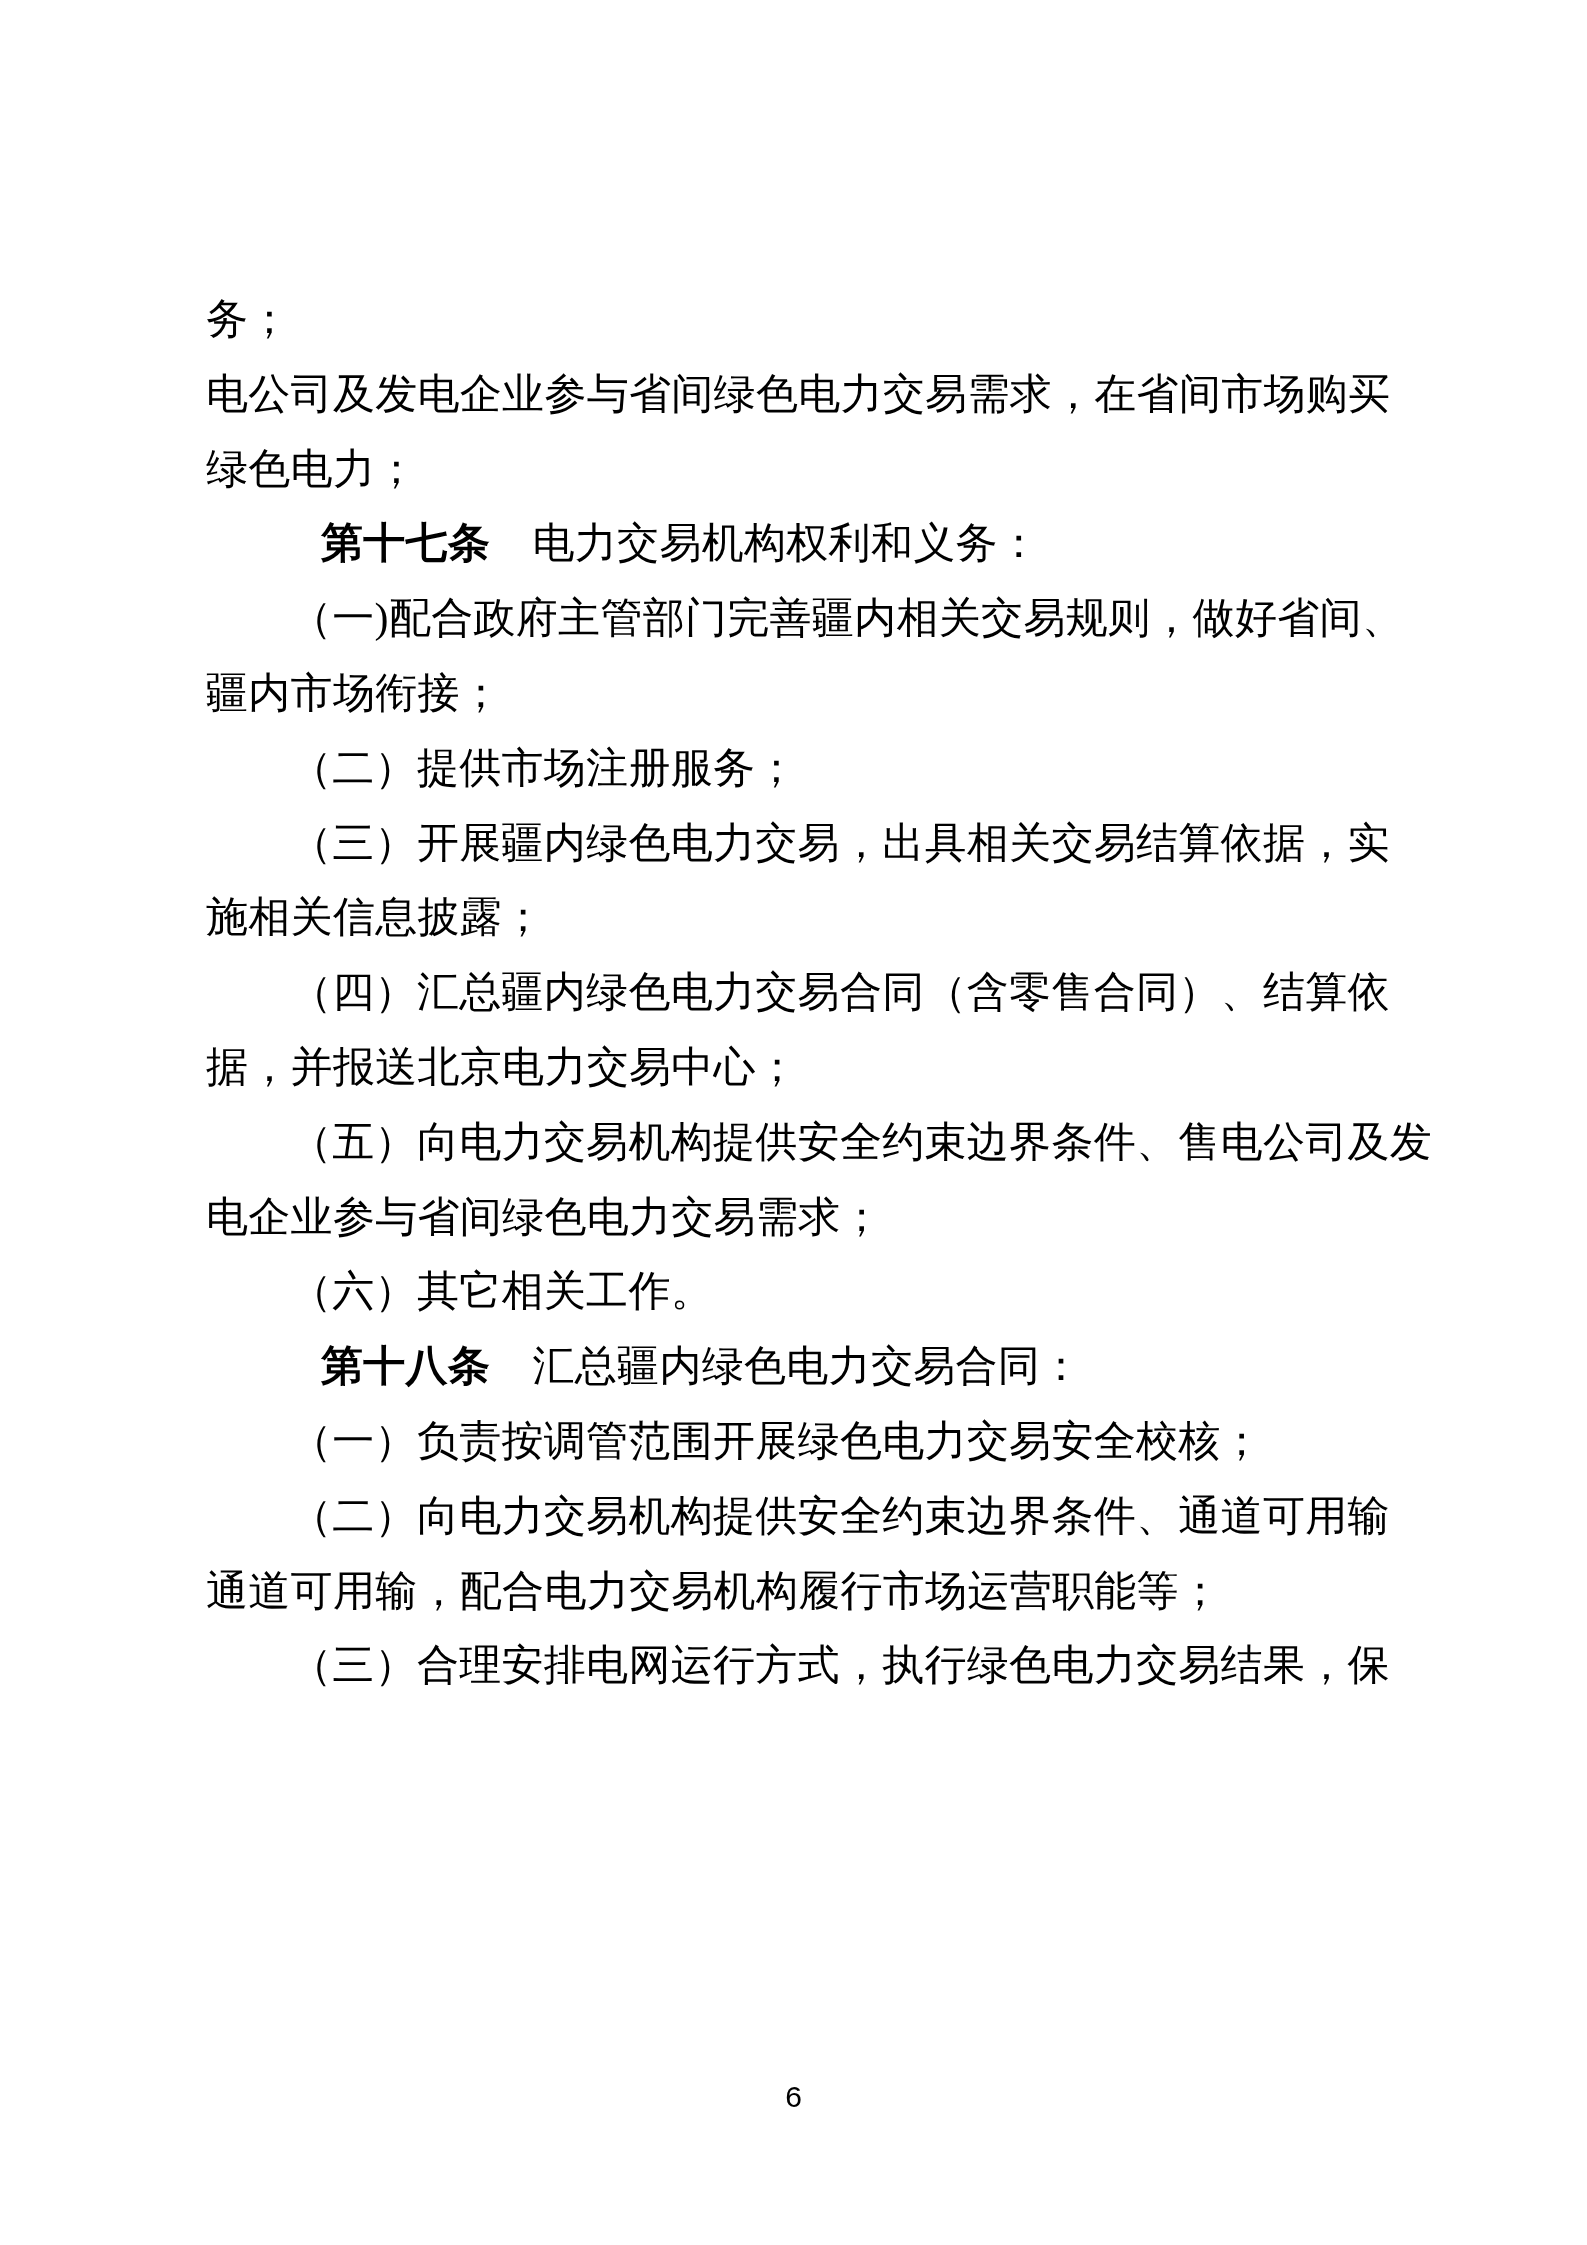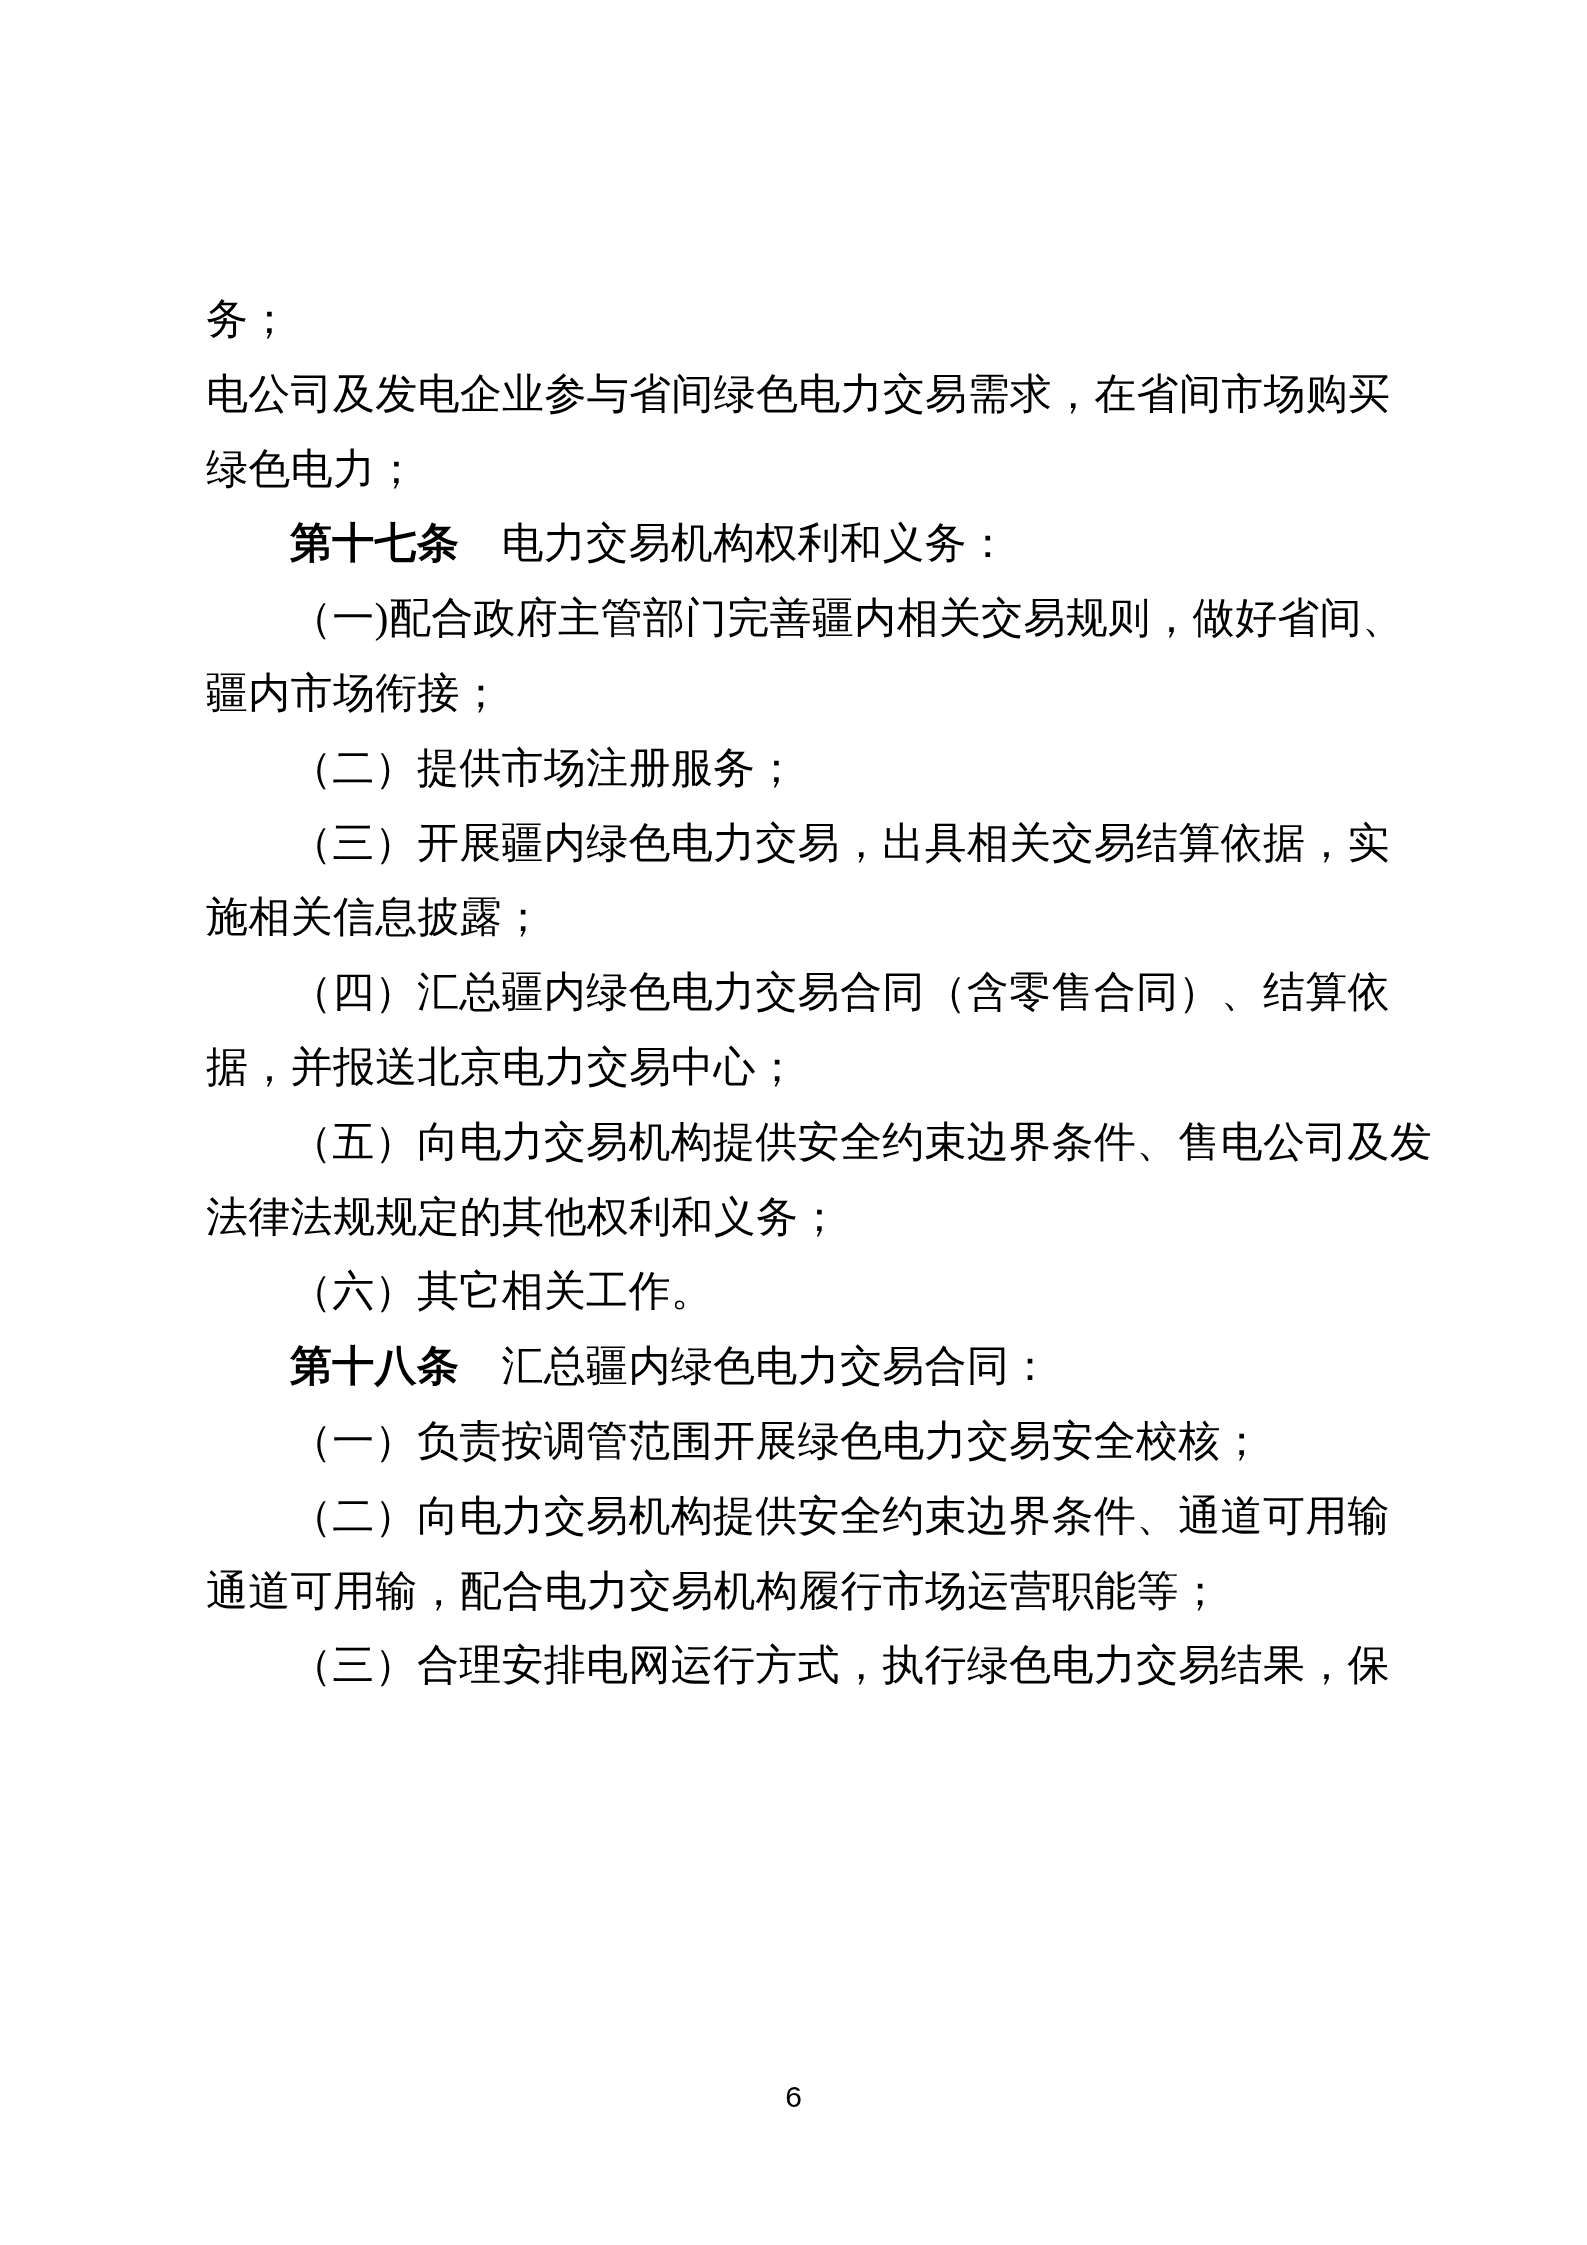--- a/index.html
+++ b/index.html
@@ -29,20 +29,21 @@
   }
   .line {
     white-space: nowrap;
     height: 74.8px;
   }
   .line.indent {
     text-indent: 84px;
   }
   .seg-bold {
     font-weight: bold;
+    margin-left: 31px;
   }
   .footer {
     position: absolute;
     left: 0;
     top: 2080px;
     width: 100%;
     text-align: center;
     font-family: "Liberation Sans", "DejaVu Sans", sans-serif;
     font-size: 30px;
     line-height: 34px;
@@ -59,21 +60,21 @@
       <div class="line"><span>绿色电力；</span></div>
       <div class="line indent"><span class="seg-bold">第十七条</span><span>　电力交易机构权利和义务：</span></div>
       <div class="line indent"><span>（一)配合政府主管部门完善疆内相关交易规则，做好省间、</span></div>
       <div class="line"><span>疆内市场衔接；</span></div>
       <div class="line indent"><span>（二）提供市场注册服务；</span></div>
       <div class="line indent"><span>（三）开展疆内绿色电力交易，出具相关交易结算依据，实</span></div>
       <div class="line"><span>施相关信息披露；</span></div>
       <div class="line indent"><span>（四）汇总疆内绿色电力交易合同（含零售合同）、结算依</span></div>
       <div class="line"><span>据，并报送北京电力交易中心；</span></div>
       <div class="line indent"><span>（五）向电力交易机构提供安全约束边界条件、售电公司及发</span></div>
-      <div class="line"><span>法律法规规定的其他权利和义务；</span></div>
+      <div class="line"><span>电企业参与省间绿色电力交易需求；</span></div>
       <div class="line indent"><span>（六）其它相关工作。</span></div>
       <div class="line indent"><span class="seg-bold">第十八条</span><span>　汇总疆内绿色电力交易合同：</span></div>
       <div class="line indent"><span>（一）负责按调管范围开展绿色电力交易安全校核；</span></div>
       <div class="line indent"><span>（二）向电力交易机构提供安全约束边界条件、通道可用输</span></div>
       <div class="line"><span>通道可用输，配合电力交易机构履行市场运营职能等；</span></div>
       <div class="line indent"><span>（三）合理安排电网运行方式，执行绿色电力交易结果，保</span></div>
     </div>
   <div class="footer">
     <span>6</span>
   </div>

